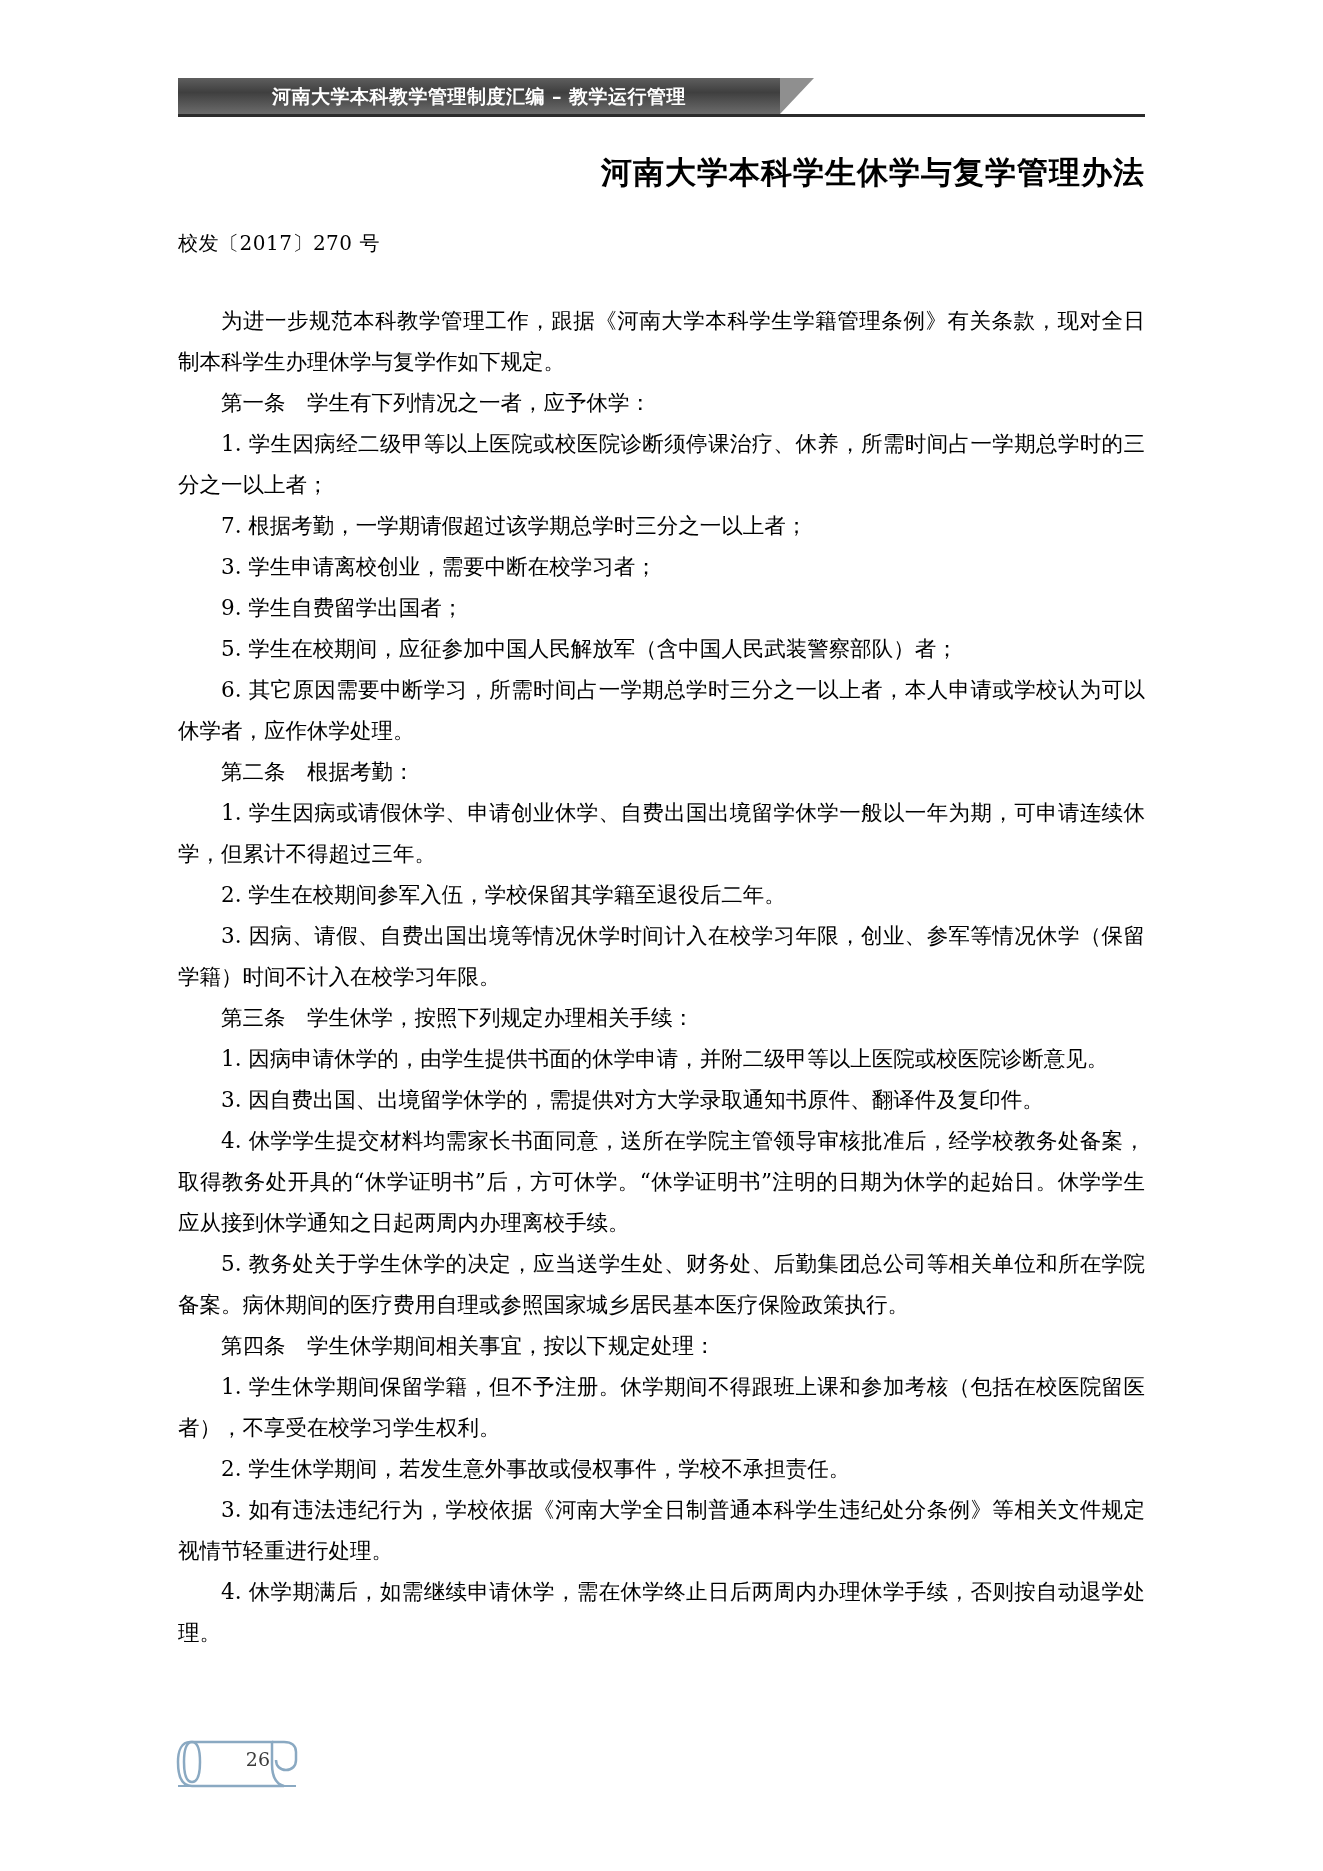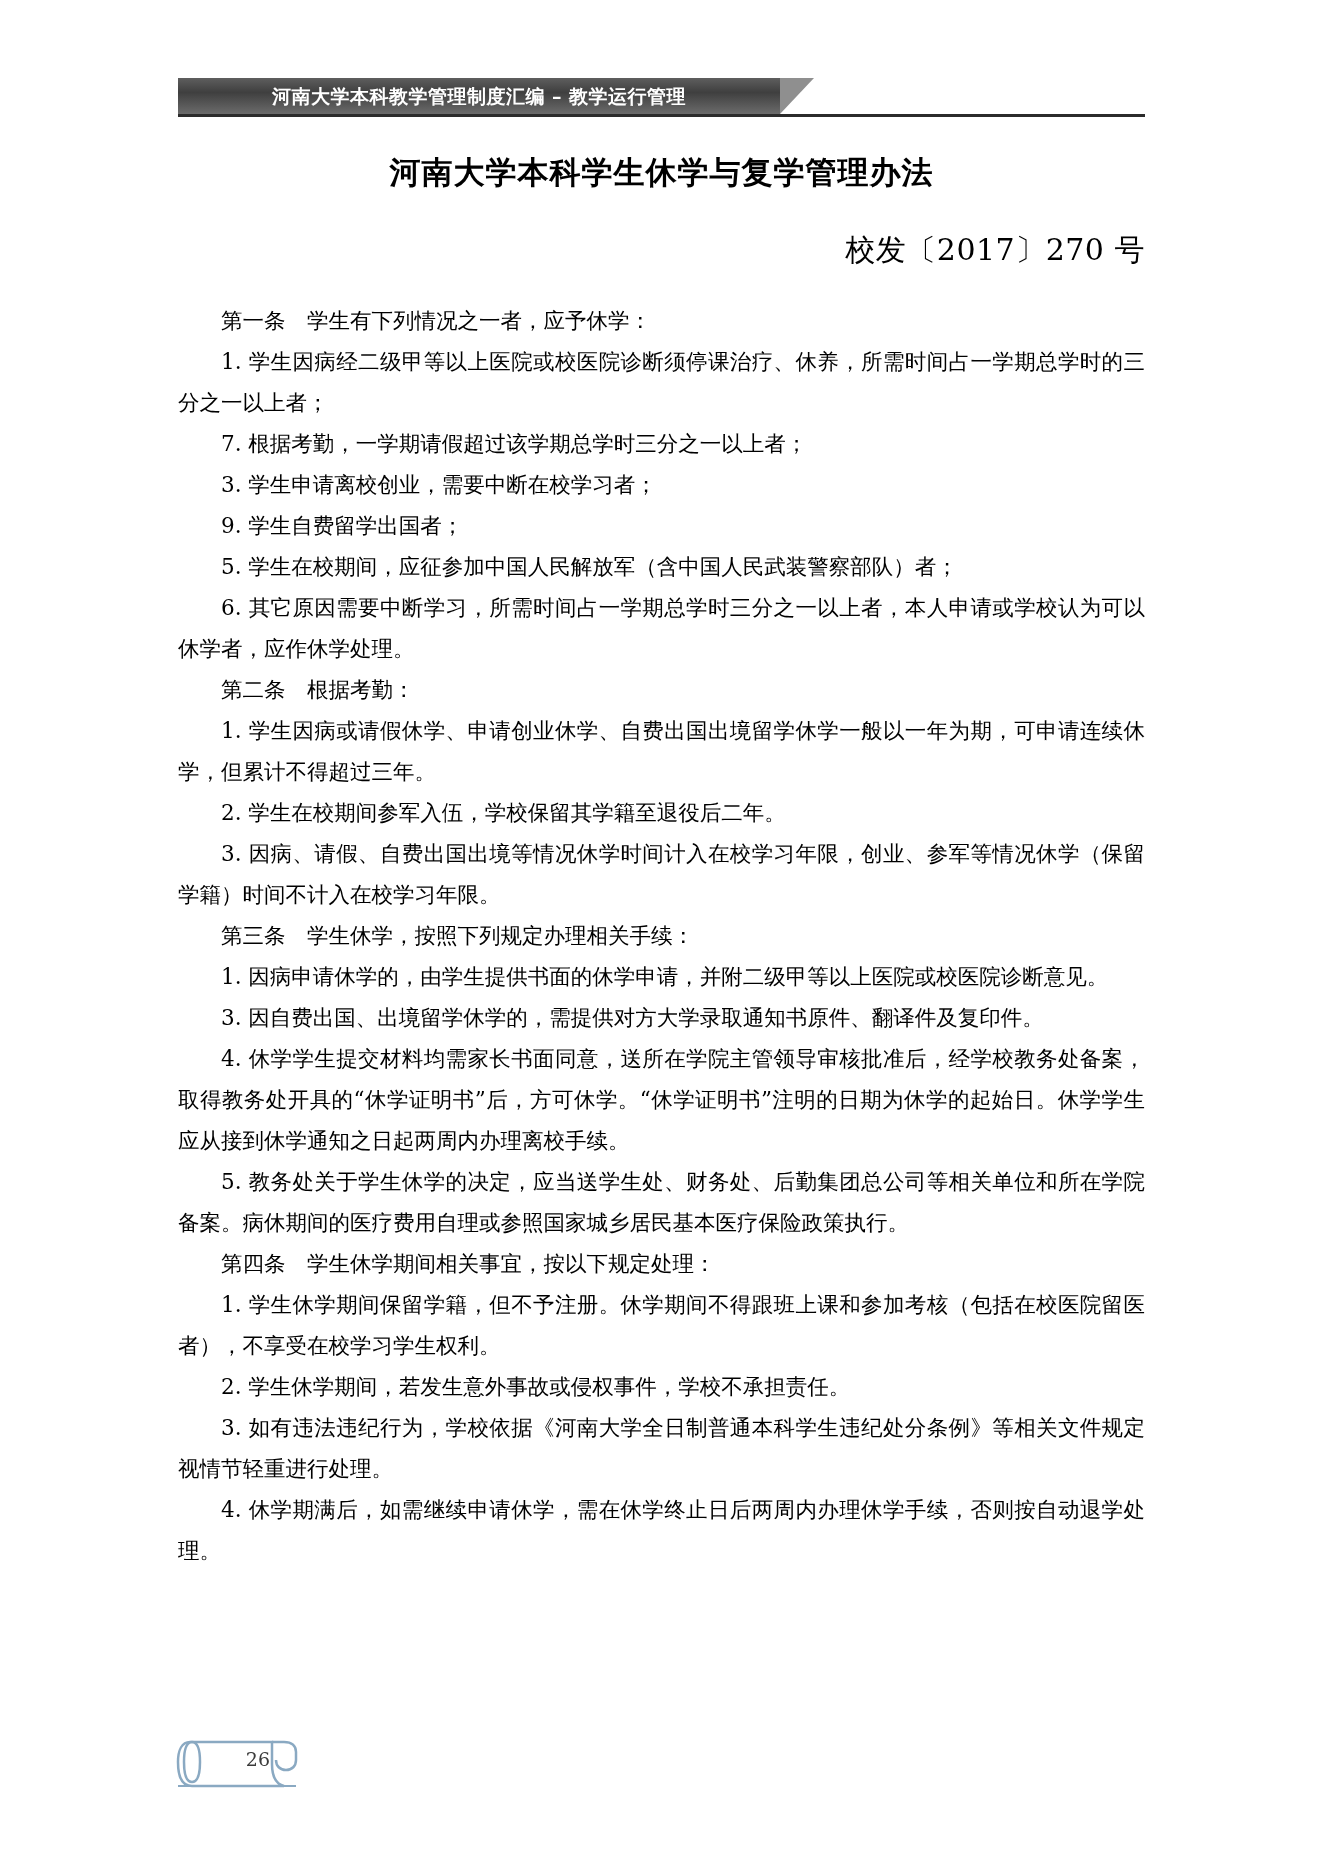--- a/index.html
+++ b/index.html
@@ -65,33 +65,33 @@
     height: 3px;
     background: #2b2b2b;
   }
 
   
   .doc-title {
     position: absolute;
     left: 178px;
     top: 152px;
     width: 967px;
-    text-align: center;
+    text-align: right;
     font-size: 31px;
     font-weight: bold;
     color: #000000;
     letter-spacing: 1px;
   }
   .doc-subtitle {
     position: absolute;
     left: 178px;
     top: 230px;
     width: 967px;
-    text-align: right;
-    font-size: 30px;
+    text-align: left;
+    font-size: 20px;
     color: #000000;
     letter-spacing: 0.5px;
   }
 
   
   .body-text {
     position: absolute;
     left: 178px;
     top: 300px;
     width: 967px;
@@ -135,20 +135,21 @@
       <div class="header-bar-text">河南大学本科教学管理制度汇编 – 教学运行管理</div>
     </div>
     <div class="header-tail"></div>
     <div class="header-rule"></div>
   </div>
 
   <div class="doc-title">河南大学本科学生休学与复学管理办法</div>
   <div class="doc-subtitle">校发〔2017〕270 号</div>
 
   <div class="body-text">
+    <p>为进一步规范本科教学管理工作，跟据《河南大学本科学生学籍管理条例》有关条款，现对全日制本科学生办理休学与复学作如下规定。</p>
     <p>第一条　学生有下列情况之一者，应予休学：</p>
     <p>1. 学生因病经二级甲等以上医院或校医院诊断须停课治疗、休养，所需时间占一学期总学时的三分之一以上者；</p>
     <p>7. 根据考勤，一学期请假超过该学期总学时三分之一以上者；</p>
     <p>3. 学生申请离校创业，需要中断在校学习者；</p>
     <p>9. 学生自费留学出国者；</p>
     <p>5. 学生在校期间，应征参加中国人民解放军（含中国人民武装警察部队）者；</p>
     <p>6. 其它原因需要中断学习，所需时间占一学期总学时三分之一以上者，本人申请或学校认为可以休学者，应作休学处理。</p>
     <p>第二条　根据考勤：</p>
     <p>1. 学生因病或请假休学、申请创业休学、自费出国出境留学休学一般以一年为期，可申请连续休学，但累计不得超过三年。</p>
     <p>2. 学生在校期间参军入伍，学校保留其学籍至退役后二年。</p>

